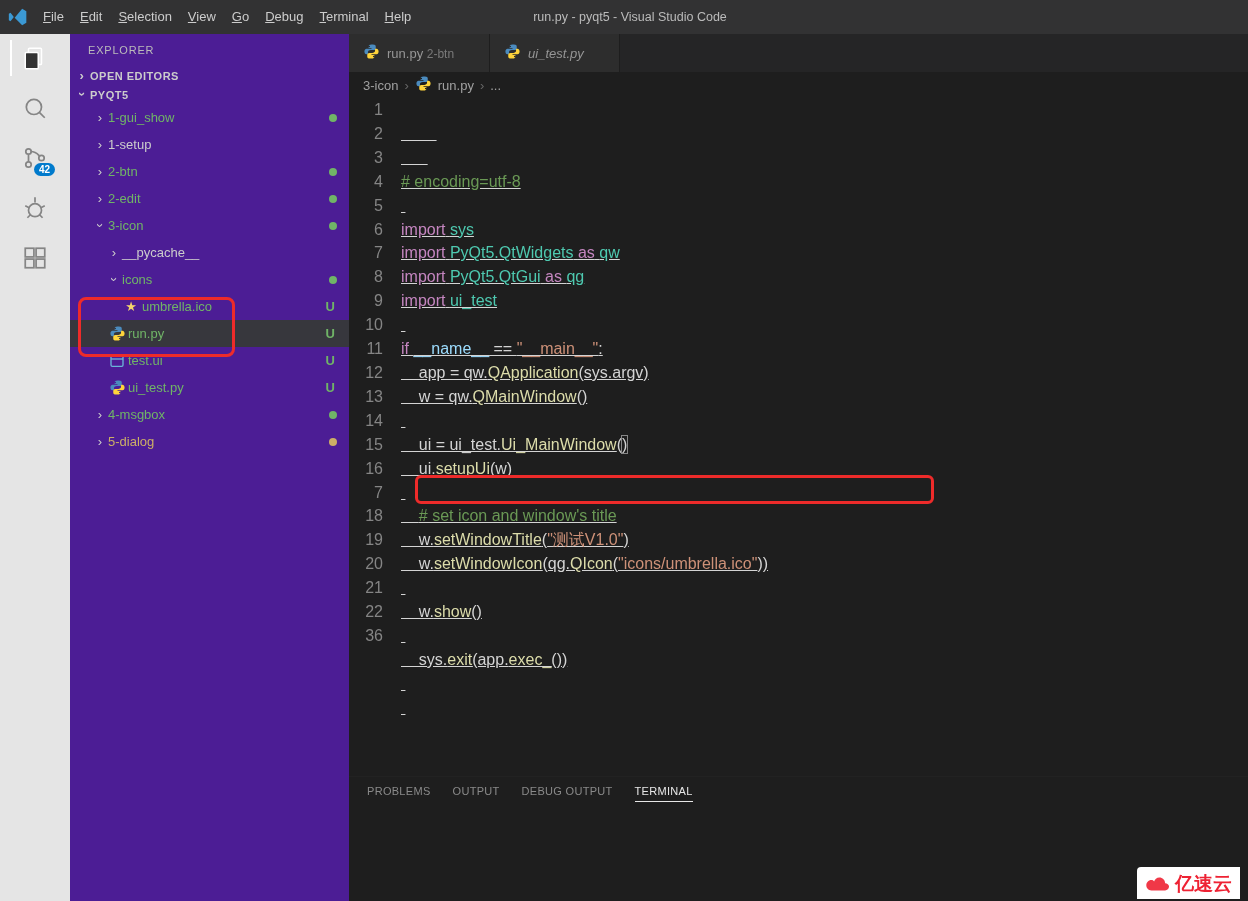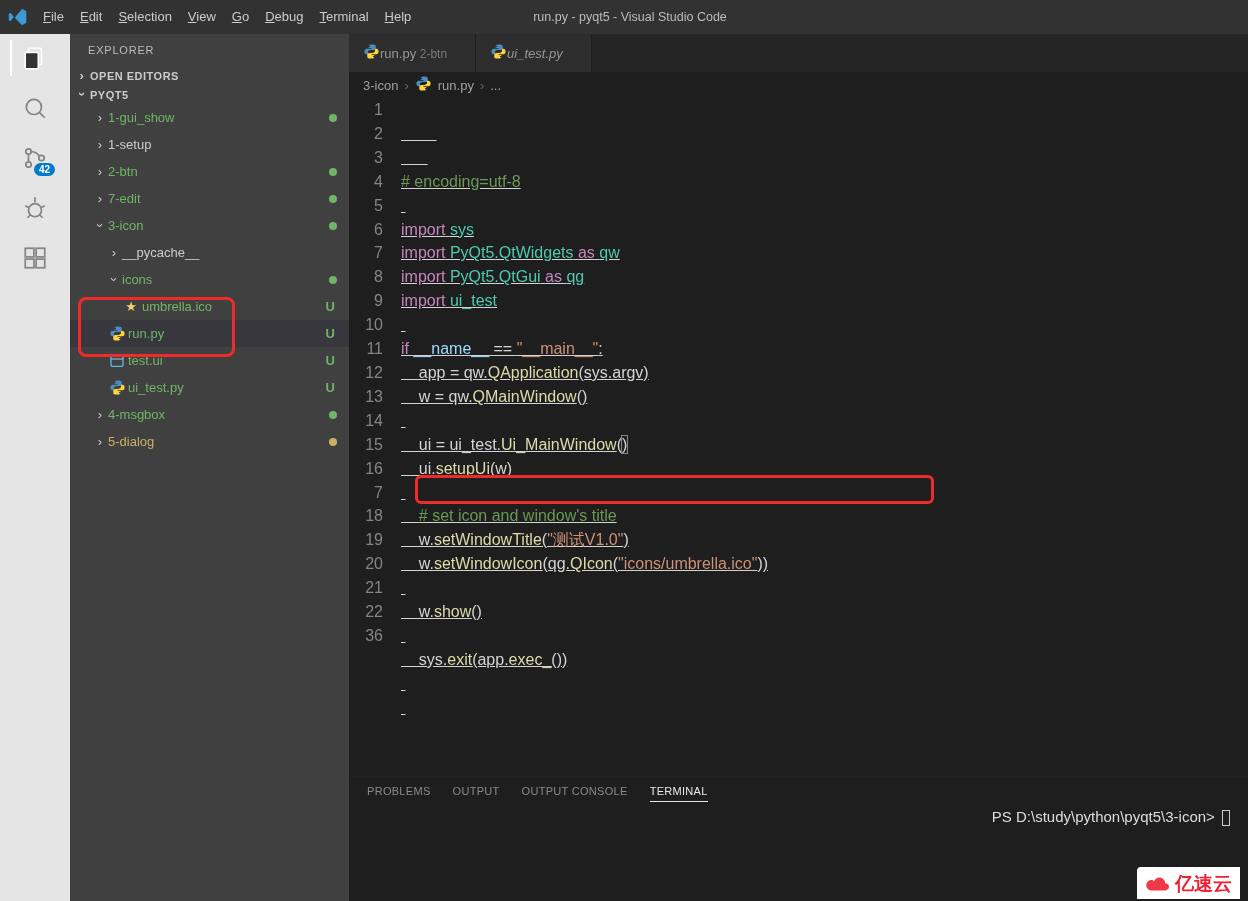--- a/index.html
+++ b/index.html
@@ -8,51 +8,51 @@
 .titlebar .vscode-logo { width:35px; display:flex; justify-content:center; }
 .titlebar .menu { display:flex; }
 .titlebar .menu div { padding:0 8px; line-height:34px; cursor:pointer; }
 .titlebar .title { position:absolute; left:12px; right:0; text-align:center; font-size:12.5px; color:#bbb; pointer-events:none; }
 .main { display:flex; height:calc(100% - 34px); }
 .activitybar { width:70px; background:#e5e5e5; display:flex; flex-direction:column; align-items:center; padding-top:10px; gap:22px; }
 .activitybar .ab-item{ width:28px; height:28px; display:flex; align-items:center; justify-content:center; color:#858585; cursor:pointer; position:relative;}
 .activitybar .ab-item.active{ color:#fff; }
 .activitybar .ab-item.active::before{ content:''; position:absolute; left:-11px; top:-4px; bottom:-4px; width:2px; background:#fff;}
 .ab-badge{position:absolute;bottom:-4px;right:-6px;background:#007acc;color:#fff;font-size:10px;border-radius:10px;padding:1px 5px;font-weight:600;}
-.sidebar { width:279px; background:#404040; display:flex; flex-direction:column; font-size:13px; }
+.sidebar { width:279px; background:#4c1d95; display:flex; flex-direction:column; font-size:13px; }
 .sidebar .header{ padding:10px 18px; color:#bbbbbb; font-size:11px; letter-spacing:0.8px;}
 .sidebar .sec-hdr{ display:flex; align-items:center; padding:2px 4px; color:#ccc; font-size:11px; font-weight:700; letter-spacing:0.5px;}
 .chev{ display:inline-block; width:16px; text-align:center; font-size:13px; color:#ccc;}
 .tree{ flex:1; overflow:auto; font-family:"Segoe UI",Arial,sans-serif;}
 .node{ display:flex; align-items:center; height:27px; cursor:pointer; position:relative;}
 .node.sel{ background:#37373d;}
 .node .ind{ flex:0 0 auto;}
 .node .nm{ flex:1; color:#ccc;}
 .node .nm.green{ color:#70b467;}
 .node .nm.yel{ color:#ccaf66;}
 .node .dot{ width:8px; height:8px; border-radius:50%; margin-right:12px;}
 .dot.green{ background:#70b467;}
 .dot.yel{ background:#ccaf66;}
 .badge-u{ margin-right:14px; color:#70b467; font-weight:600;}
 .ico{ width:22px; display:flex; align-items:center; justify-content:center;}
 .redbox{ position:absolute; border:3px solid #ee2b2a; border-radius:8px; pointer-events:none;}
 .editor{ flex:1; display:flex; flex-direction:column; background:#1e1e1e; }
 .tabs{ height:38px; background:#252526; display:flex; font-size:13px;}
-.tab{ display:flex; align-items:center; padding:0 12px 0 14px; background:#2d2d2d; color:#969696; border-right:1px solid #1e1e1e; cursor:pointer; font-style:italic;}
+.tab{ display:flex; align-items:center; padding:0 12px 0 14px; gap:7px; background:#2d2d2d; color:#969696; border-right:1px solid #1e1e1e; cursor:pointer; font-style:italic;}
 .tab.noit{font-style:normal;}
 .tab.active{ background:#1e1e1e; color:#e7e7e7; font-style:normal;}
 .tab .close{ width:16px; text-align:center; color:#ccc; visibility:hidden;}
 .tab.active .close{ visibility:visible;}
 .bc{ height:26px; display:flex; align-items:center; padding-left:14px; font-size:13px; color:#a0a0a0; gap:6px;}
 .bc-sep{ color:#666;}
 .code{ flex:1; display:flex; font-family:Consolas,"Courier New",monospace; font-size:16px; line-height:23.9px; position:relative;}
 .gutter{ width:52px; text-align:right; color:#858585; padding-right:18px; user-select:none;}
 .codebody{ flex:1; white-space:pre; position:relative; color:#d4d4d4;text-decoration:underline;}
 .kw{color:#c586c0;} .st{color:#ce9178;} .cm{color:#6a9955;} .fn{color:#dcdcaa;} .cl{color:#4ec9b0;} .va{color:#9cdcfe;}
-.panel{ height:125px; border-top:1px solid #222; display:flex; flex-direction:column;text-align:right; }
+.panel{ height:125px; border-top:1px solid #222; display:flex; flex-direction:column; }
 .panel .ptabs{ display:flex; gap:22px; padding:8px 18px 6px; font-size:11px; color:#8a8a8a; letter-spacing:0.3px;}
 .panel .ptab{cursor:pointer; padding-bottom:4px;}
 .panel .ptab.active{ color:#e7e7e7; border-bottom:1px solid #e7e7e7;}
 .term{ flex:1; padding:0 18px; font-family:Consolas,monospace; font-size:15px; color:#d4d4d4;}
 .cursor-box{display:inline-block;width:8px;height:16px;border:1px solid #ccc;vertical-align:middle;margin-left:3px;}
 .watermark{position:absolute;right:8px;bottom:2px;background:#fff;color:#e23; font-weight:700;font-size:19px;padding:4px 8px 2px;border-radius:4px 0 0 0;display:flex;align-items:center;gap:4px;}
 .wm-ico{width:26px;height:18px;}
 .py-ico svg{width:17px;height:17px;}
 .ui-ico svg{width:16px;height:16px;}
 .star-ico{color:#f5d66c;}
@@ -148,21 +148,21 @@
         </div>
         <div class="node">
           <span class="ind" style="width:22px"></span>
           <span class="chev" style="">›</span>
           <span class="nm green">2-btn</span>
           <span class="dot green"></span>
         </div>
         <div class="node">
           <span class="ind" style="width:22px"></span>
           <span class="chev" style="">›</span>
-          <span class="nm green">7-edit</span>
+          <span class="nm green">2-edit</span>
           <span class="dot green"></span>
         </div>
         <div class="node">
           <span class="ind" style="width:22px"></span>
           <span class="chev" style="transform:rotate(90deg);display:inline-block">›</span>
           <span class="nm green">3-icon</span>
           <span class="dot green"></span>
         </div>
         <div class="node">
           <span class="ind" style="width:36px"></span>
@@ -288,25 +288,24 @@
         </div>
       <div class="codebody" id="codebody">
         <div class="redbox" style="left:14px;top:377px;width:519px;height:29px;border-radius:6px;"></div>
       <div><span class="cm"># encoding=utf-8</span></div><div>&nbsp;</div><div><span class="kw">import</span> <span class="cl">sys</span></div><div><span class="kw">import</span> <span class="cl">PyQt5.QtWidgets</span> <span class="kw">as</span> <span class="cl">qw</span></div><div><span class="kw">import</span> <span class="cl">PyQt5.QtGui</span> <span class="kw">as</span> <span class="cl">qg</span></div><div><span class="kw">import</span> <span class="cl">ui_test</span></div><div>&nbsp;</div><div><span class="kw">if</span> <span class="va">__name__</span> == <span class="st">"__main__"</span>:</div><div>    app = qw.<span class="fn">QApplication</span>(sys.argv)</div><div>    w = qw.<span class="fn">QMainWindow</span>()</div><div>&nbsp;</div><div>    ui = ui_test.<span class="fn">Ui_MainWindow</span>(<span style="outline:1px solid #888">)</span></div><div>    ui.<span class="fn">setupUi</span>(w)</div><div>&nbsp;</div><div>    <span class="cm"># set icon and window's title</span></div><div>    w.<span class="fn">setWindowTitle</span>(<span class="st">"测试V1.0"</span>)</div><div>    w.<span class="fn">setWindowIcon</span>(qg.<span class="fn">QIcon</span>(<span class="st">"icons/umbrella.ico"</span>))</div><div>&nbsp;</div><div>    w.<span class="fn">show</span>()</div><div>&nbsp;</div><div>    sys.<span class="fn">exit</span>(app.<span class="fn">exec_</span>())</div><div>&nbsp;</div><div>&nbsp;</div></div>
       <div class="minimap"></div>
     </div>
     <div class="panel">
       <div class="ptabs">
         <div class="ptab">PROBLEMS</div>
         <div class="ptab">OUTPUT</div>
-        <div class="ptab">OUTPUT CONSOLE</div>
+        <div class="ptab">DEBUG OUTPUT</div>
         <div class="ptab active">TERMINAL</div>
       </div>
       <div class="term">
-        <div><span style="color:#ddd">PS D:\study\python\pyqt5\3-icon&gt; </span><span class="cursor-box"></span></div>
       </div>
     </div>
   </div>
 </div>
 
 <div class="watermark">
   <svg class="wm-ico" viewBox="0 0 40 24">
       <path fill="#e23" d="M10 22c-5 0-8-4-8-8s3-8 8-8c2 0 3 1 4 2 1-3 4-6 8-6 5 0 9 4 9 9 3 0 6 2 6 5s-3 6-6 6H10z" opacity="0.9"></path>
     </svg>
   <span>亿速云</span>

